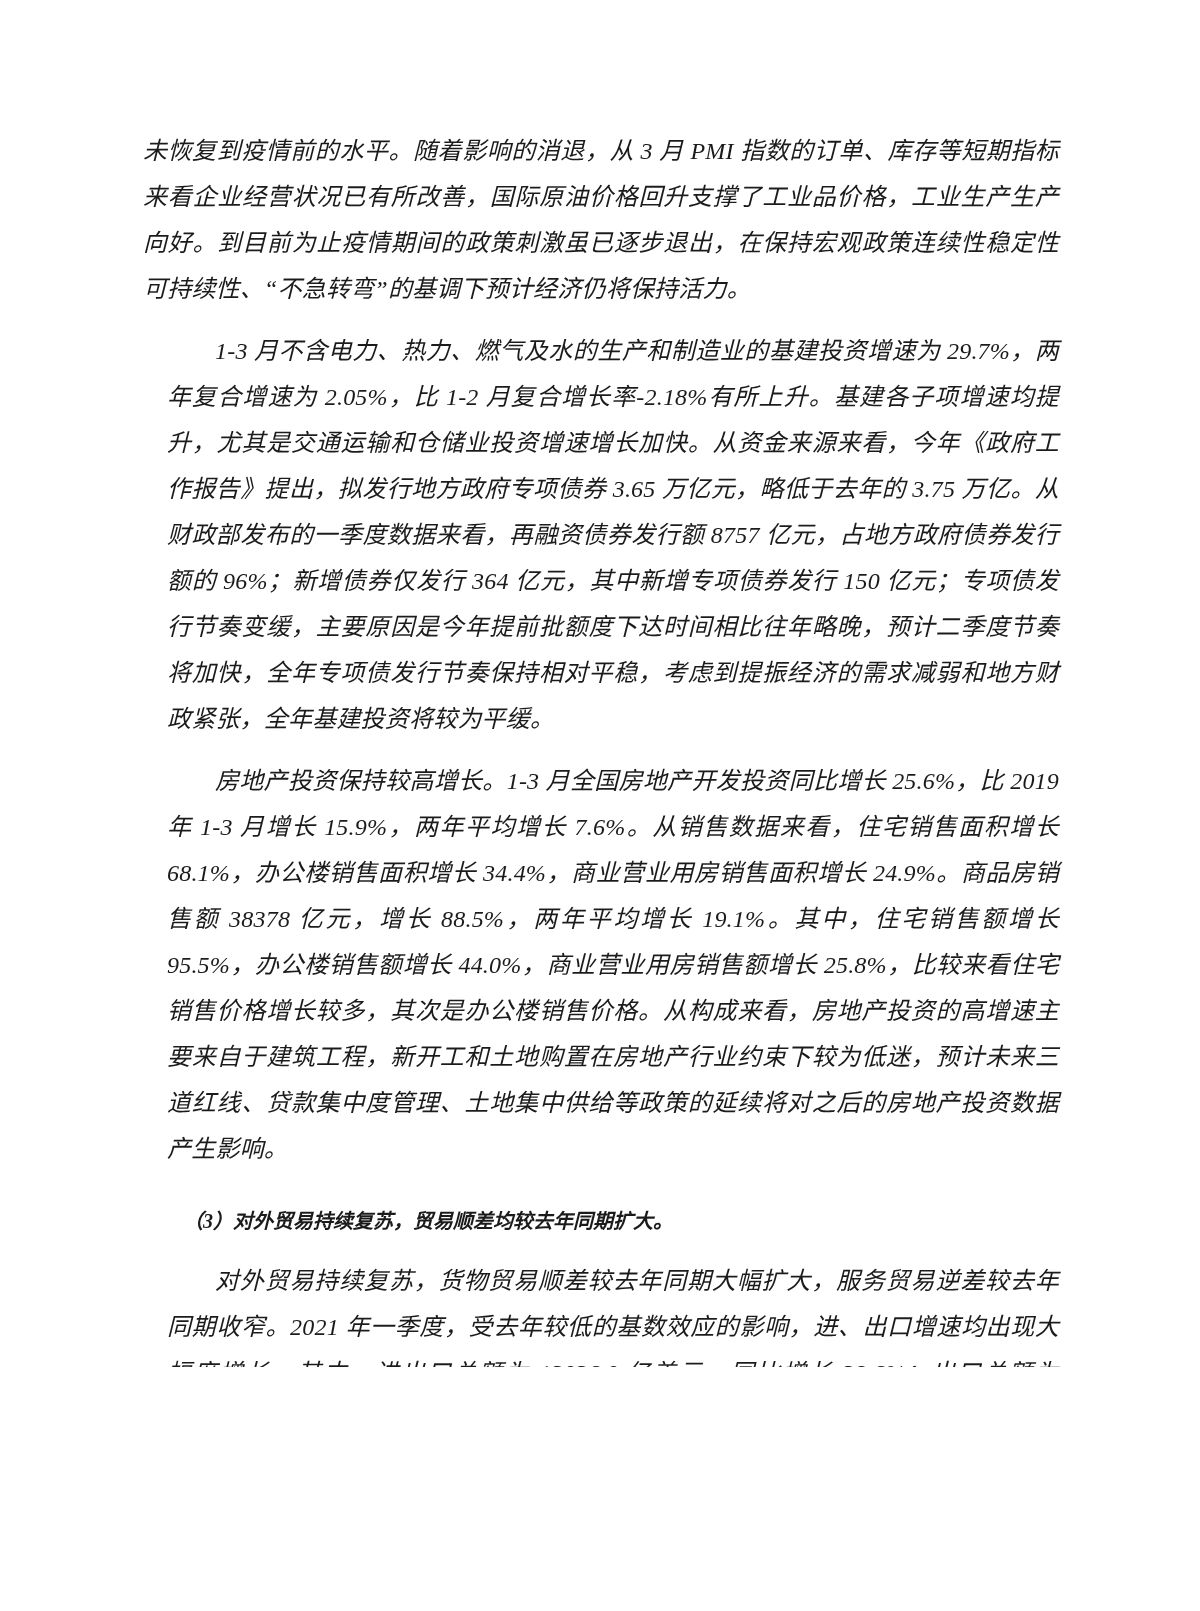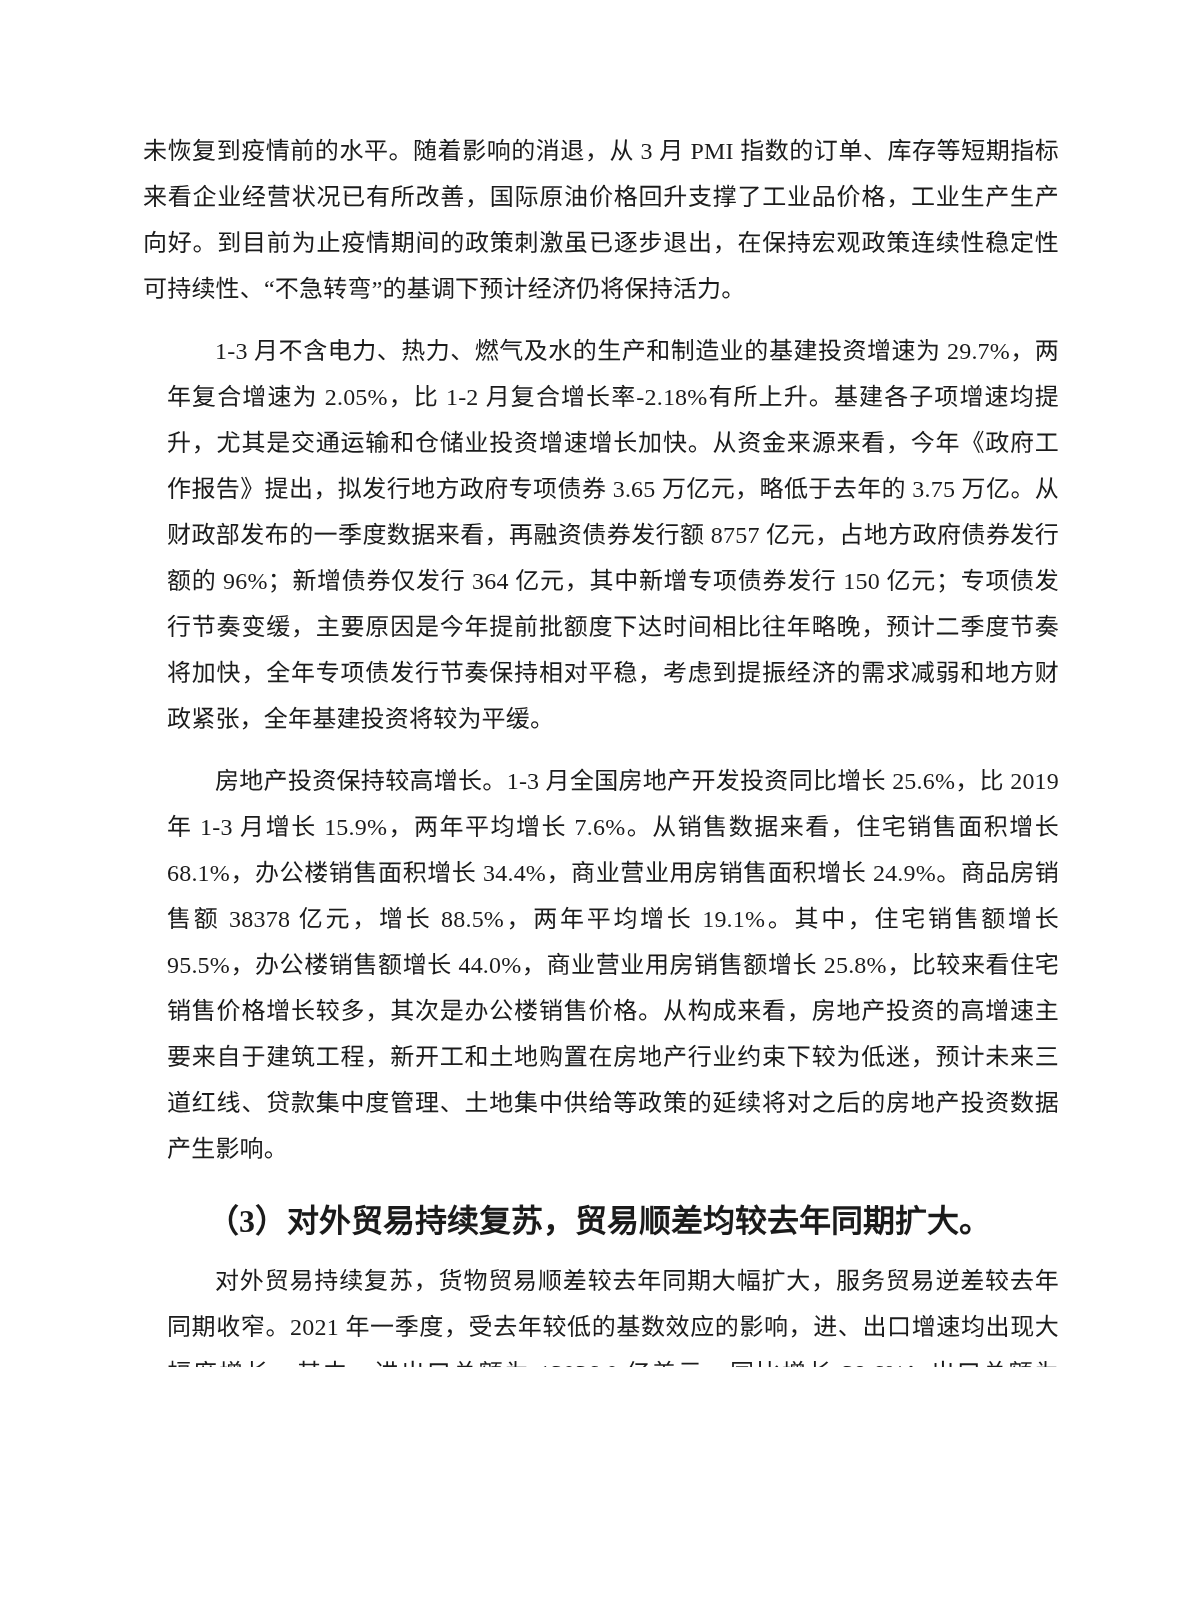--- a/index.html
+++ b/index.html
@@ -8,20 +8,21 @@
     background: #ffffff;
   }
   .page {
     position: relative;
     width: 1200px;
     height: 1367px;
     background: #ffffff;
     color: #1b1b1b;
     font-family: "Liberation Serif", "DejaVu Serif", serif;
     overflow: hidden;
+    font-style: italic;
   }
   .content {
     position: absolute;
     left: 143px;
     top: 128px;
     width: 916px;
   }
   .para {
     margin: 0 0 16px 0;
     font-size: 24px;
@@ -29,21 +30,21 @@
     text-align: justify;
     text-justify: inter-character;
     letter-spacing: 0.2px;
   }
   .para.indent {
     text-indent: 2em;
     margin-left: 24px;
   }
   .heading {
     margin: 26px 0 14px 0;
-    font-size: 32px;
+    font-size: 20px;
     line-height: 46px;
     font-weight: bold;
     text-indent: 2em;
     text-align: justify;
   }
   .footer {
     position: absolute;
     left: 0;
     top: 1562px;
     width: 100%;

